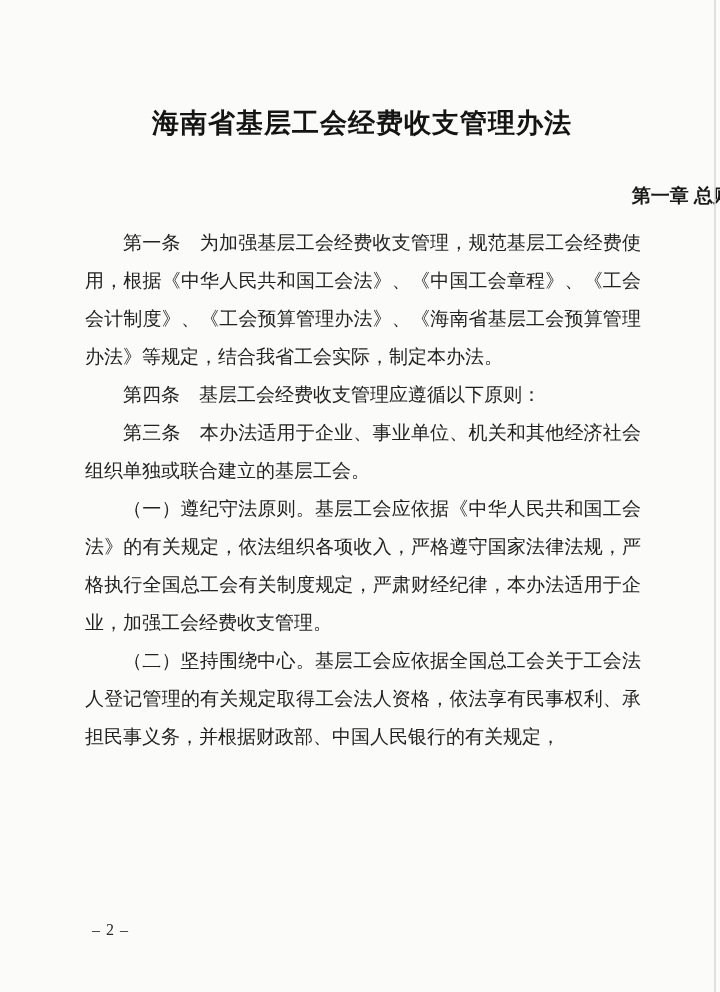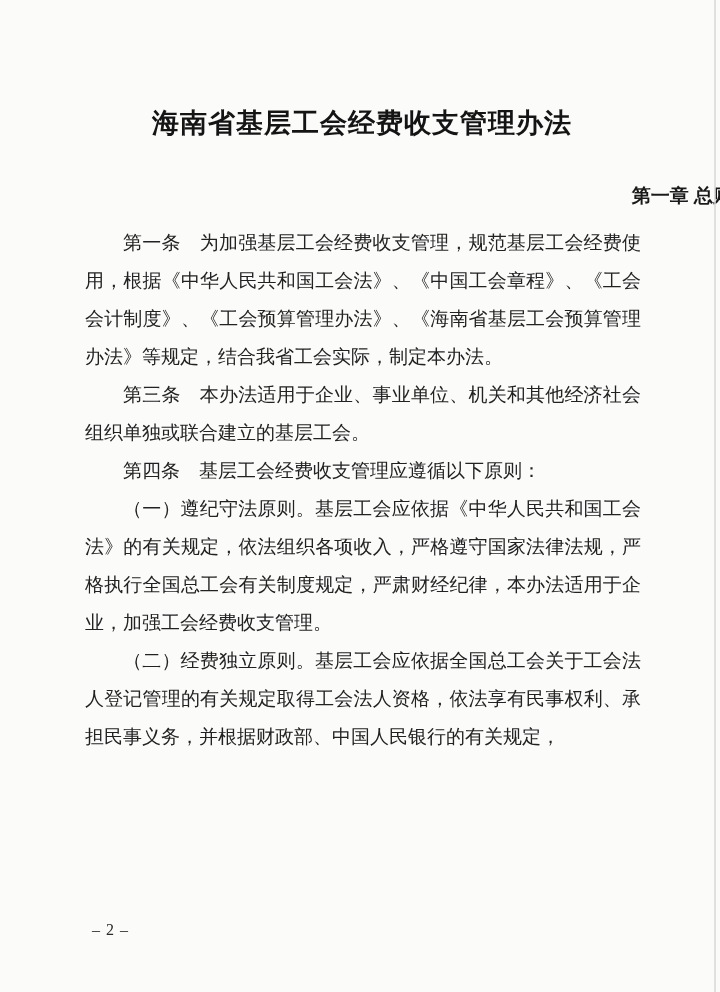--- a/index.html
+++ b/index.html
@@ -80,22 +80,22 @@
 </head>
 <body>
 
 <div class="page">
   <h1 class="doc-title">海南省基层工会经费收支管理办法</h1>
 
   <h2 class="chapter-heading">第一章 总则</h2>
 
   <div class="body-text" id="paragraphs">
       <p class="para">第一条　为加强基层工会经费收支管理，规范基层工会经费使用，根据《中华人民共和国工会法》、《中国工会章程》、《工会会计制度》、《工会预算管理办法》、《海南省基层工会预算管理办法》等规定，结合我省工会实际，制定本办法。</p>
+      <p class="para">第四条　基层工会经费收支管理应遵循以下原则：</p>
       <p class="para">第三条　本办法适用于企业、事业单位、机关和其他经济社会组织单独或联合建立的基层工会。</p>
-      <p class="para">第四条　基层工会经费收支管理应遵循以下原则：</p>
       <p class="para">（一）遵纪守法原则。基层工会应依据《中华人民共和国工会法》的有关规定，依法组织各项收入，严格遵守国家法律法规，严格执行全国总工会有关制度规定，严肃财经纪律，本办法适用于企业，加强工会经费收支管理。</p>
-      <p class="para">（二）经费独立原则。基层工会应依据全国总工会关于工会法人登记管理的有关规定取得工会法人资格，依法享有民事权利、承担民事义务，并根据财政部、中国人民银行的有关规定，</p>
+      <p class="para">（二）坚持围绕中心。基层工会应依据全国总工会关于工会法人登记管理的有关规定取得工会法人资格，依法享有民事权利、承担民事义务，并根据财政部、中国人民银行的有关规定，</p>
     </div>
 
   <div class="page-number">– 2 –</div>
 
   <div class="scan-edge"></div>
 </div>
 
 </body></html>

